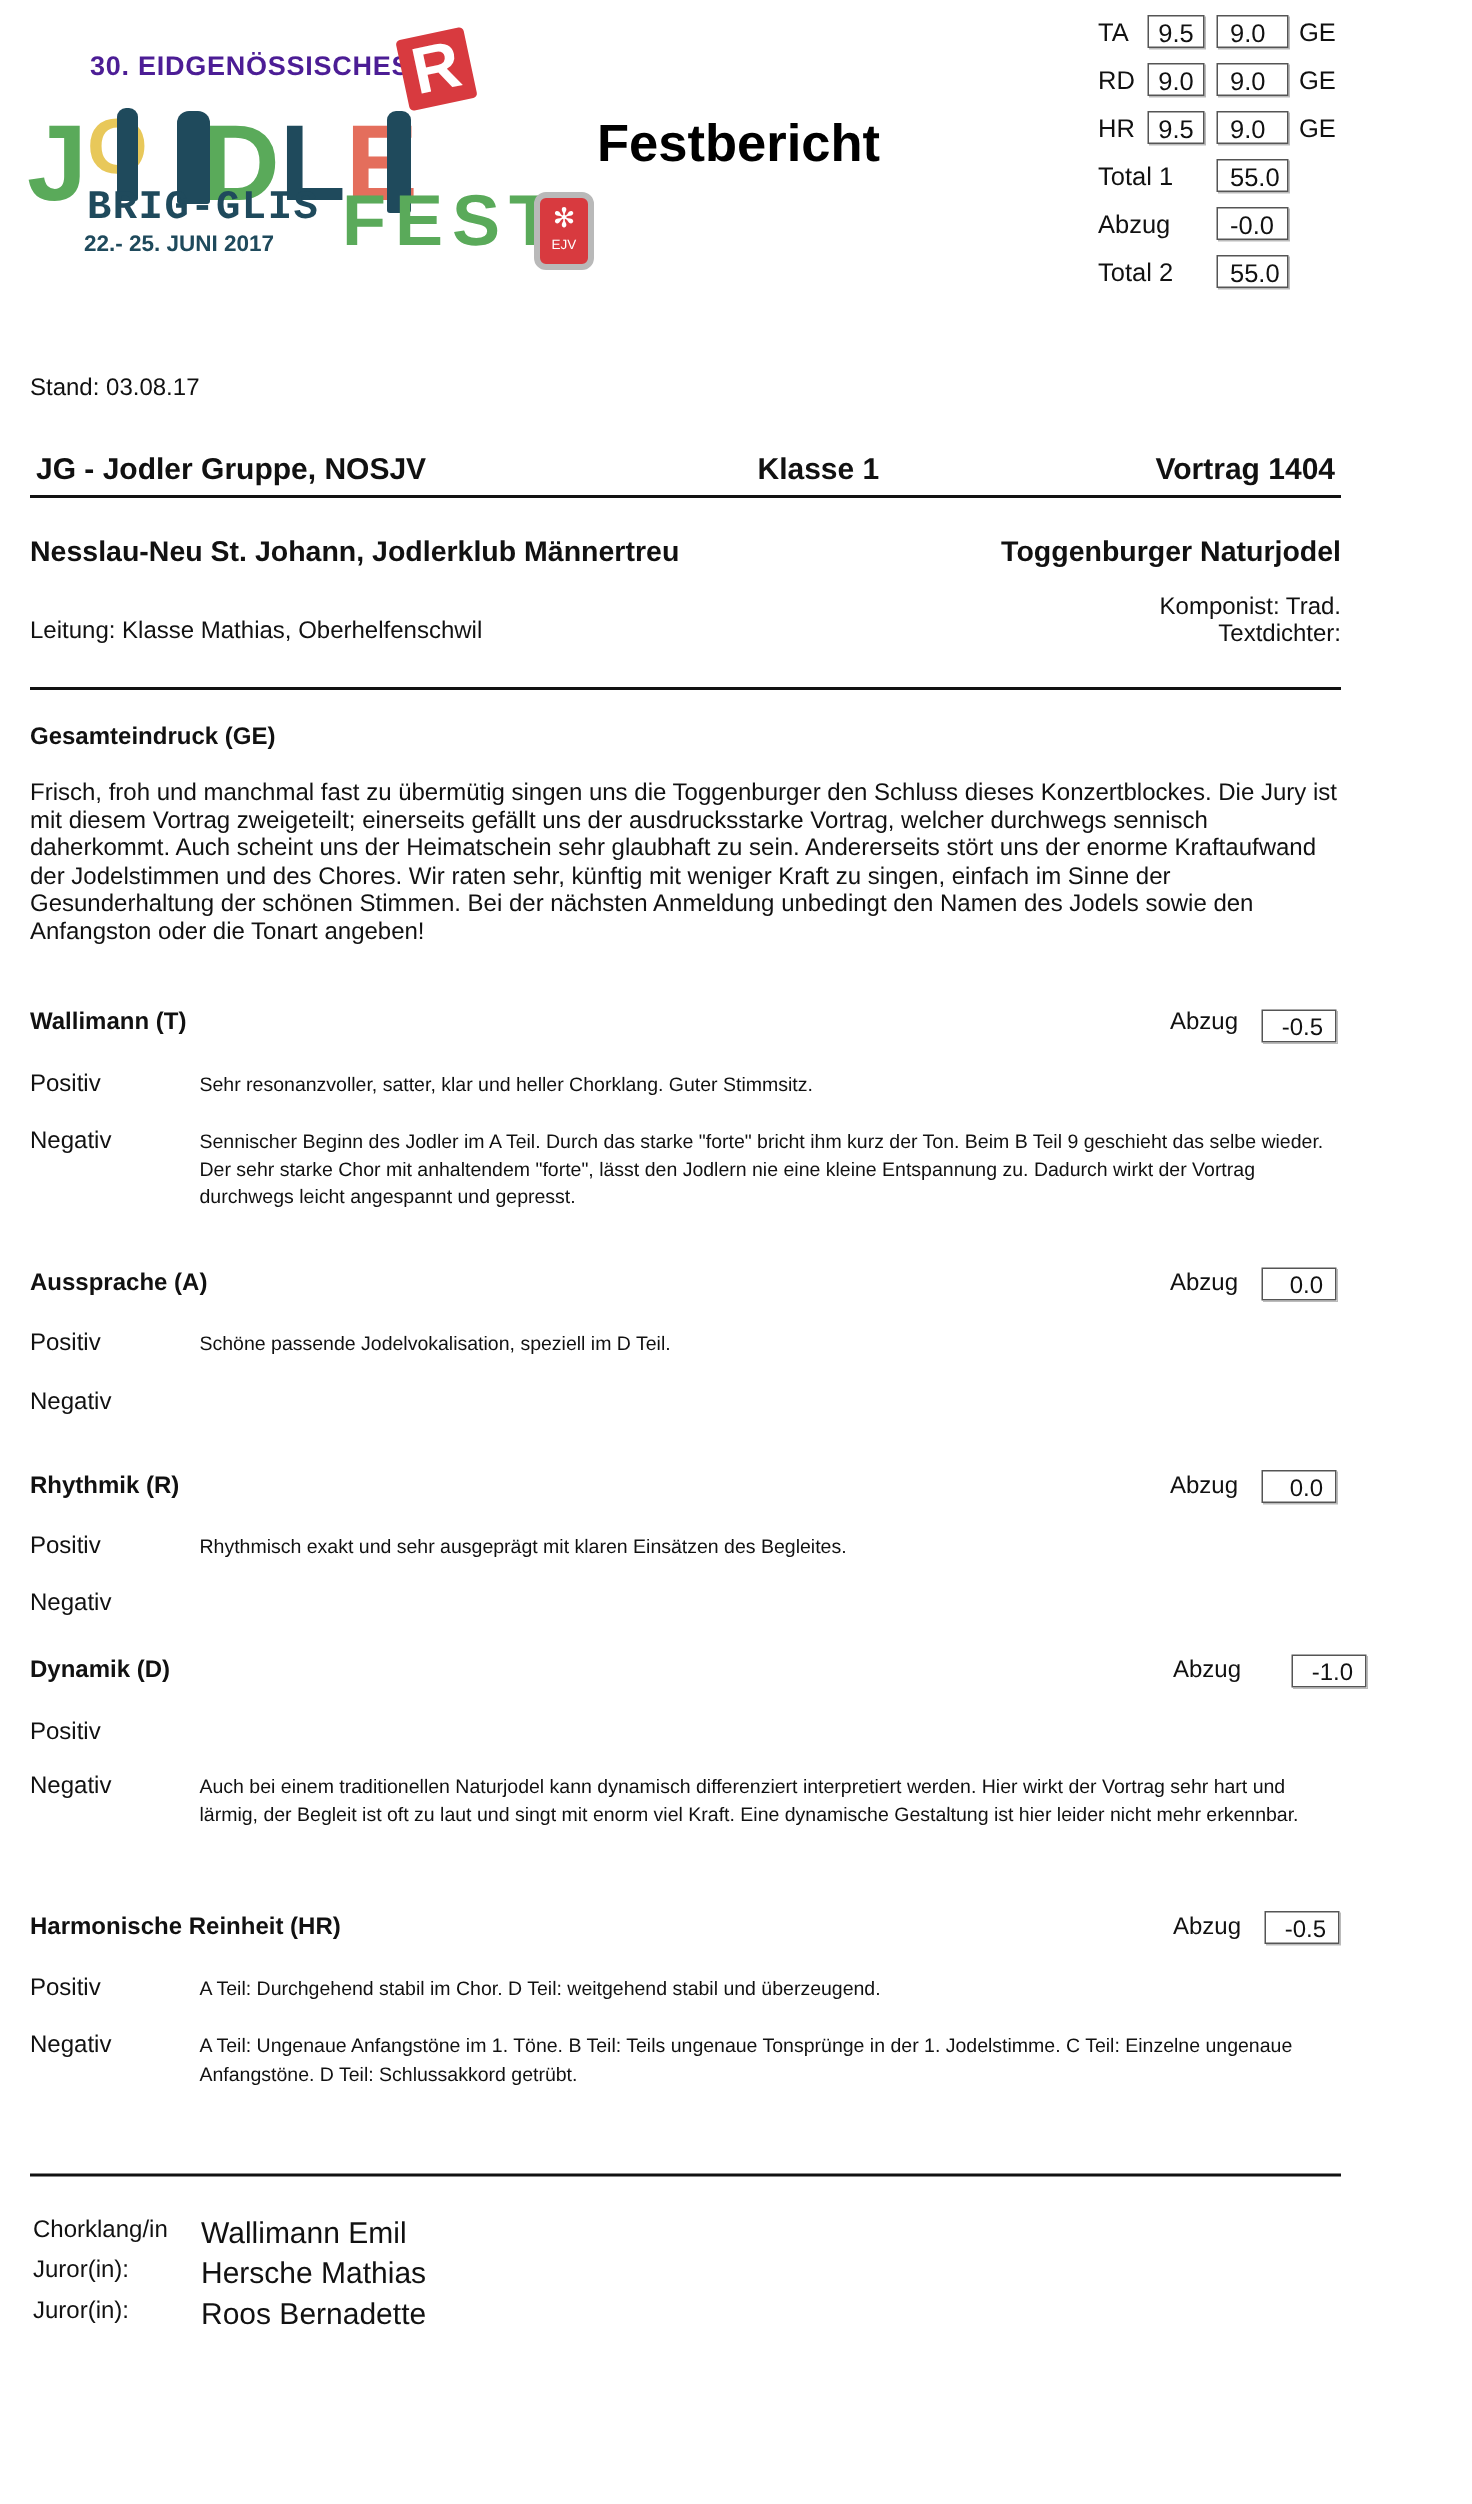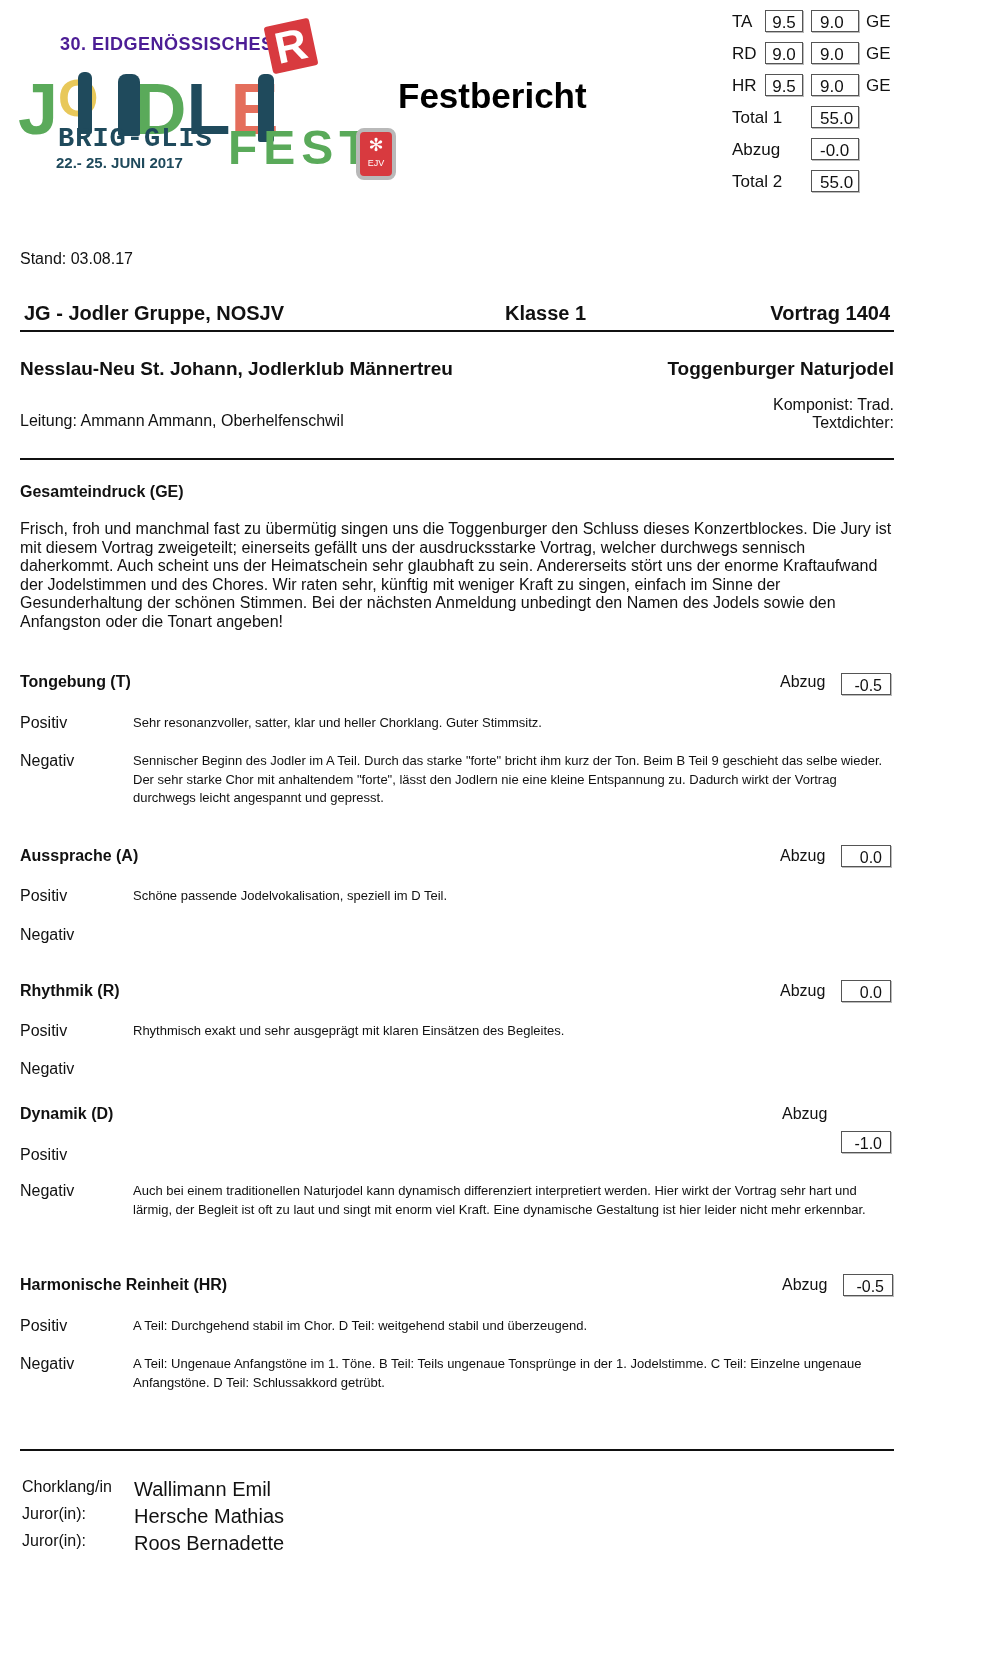--- a/index.html
+++ b/index.html
@@ -115,33 +115,33 @@
 <div class="abs stand">Stand: 03.08.17</div>
 
 <div class="abs hdr-row">
   <span class="hdr-left">JG - Jodler Gruppe, NOSJV</span>
   <span class="hdr-center">Klasse 1</span>
   <span class="hdr-right">Vortrag 1404</span>
 </div>
 
 <div class="abs club">Nesslau-Neu St. Johann, Jodlerklub Männertreu</div>
 <div class="abs song">Toggenburger Naturjodel</div>
-<div class="abs leitung">Leitung: Ammann Ammann, Oberhelfenschwil</div>
+<div class="abs leitung">Leitung: Klasse Mathias, Oberhelfenschwil</div>
 <div class="abs komp">
   <div>Komponist: Trad.</div>
   <div>Textdichter:</div>
 </div>
 
 <div class="abs rule" style="top:458px;"></div>
 
 <div class="sec-title" style="top:483px;">Gesamteindruck (GE)</div>
 <div class="para" style="top:520px;">Frisch, froh und manchmal fast zu übermütig singen uns die Toggenburger den Schluss dieses Konzertblockes. Die Jury ist mit diesem Vortrag zweigeteilt; einerseits gefällt uns der ausdrucksstarke Vortrag, welcher durchwegs sennisch daherkommt. Auch scheint uns der Heimatschein sehr glaubhaft zu sein. Andererseits stört uns der enorme Kraftaufwand der Jodelstimmen und des Chores. Wir raten sehr, künftig mit weniger Kraft zu singen, einfach im Sinne der Gesunderhaltung der schönen Stimmen. Bei der nächsten Anmeldung unbedingt den Namen des Jodels sowie den Anfangston oder die Tonart angeben!</div>
 
 <div>
-  <div class="sec-title" style="top:673px;">Tongebung (T)</div>
+  <div class="sec-title" style="top:673px;">Wallimann (T)</div>
   <div class="abzug-lbl" style="left:780px;top:673px;">Abzug</div>
   <div class="abzug-box" style="left:841px;top:673px;">-0.5</div>
   <div class="pn-lbl" style="top:714px;">Positiv</div>
   <div class="pn-txt" style="top:714px;">Sehr resonanzvoller, satter, klar und heller Chorklang. Guter Stimmsitz.</div>
   <div class="pn-lbl" style="top:752px;">Negativ</div>
   <div class="pn-txt" style="top:752px;">Sennischer Beginn des Jodler im A Teil. Durch das starke "forte" bricht ihm kurz der Ton. Beim B Teil 9 geschieht das selbe wieder. Der sehr starke Chor mit anhaltendem "forte", lässt den Jodlern nie eine kleine Entspannung zu. Dadurch wirkt der Vortrag durchwegs leicht angespannt und gepresst.</div>
 </div>
 
 <div>
   <div class="sec-title" style="top:847px;">Aussprache (A)</div>
@@ -159,21 +159,21 @@
   <div class="abzug-box" style="left:841px;top:980px;">0.0</div>
   <div class="pn-lbl" style="top:1022px;">Positiv</div>
   <div class="pn-txt" style="top:1022px;">Rhythmisch exakt und sehr ausgeprägt mit klaren Einsätzen des Begleites.</div>
   <div class="pn-lbl" style="top:1060px;">Negativ</div>
   <div class="pn-txt" style="top:1060px;"></div>
 </div>
 
 <div>
   <div class="sec-title" style="top:1105px;">Dynamik (D)</div>
   <div class="abzug-lbl" style="left:782px;top:1105px;">Abzug</div>
-  <div class="abzug-box" style="left:841px;top:1103px;margin-top:28px;">-1.0</div>
+  <div class="abzug-box" style="left:861px;top:1103px;">-1.0</div>
   <div class="pn-lbl" style="top:1146px;">Positiv</div>
   <div class="pn-txt" style="top:1146px;"></div>
   <div class="pn-lbl" style="top:1182px;">Negativ</div>
   <div class="pn-txt" style="top:1182px;">Auch bei einem traditionellen Naturjodel kann dynamisch differenziert interpretiert werden. Hier wirkt der Vortrag sehr hart und lärmig, der Begleit ist oft zu laut und singt mit enorm viel Kraft. Eine dynamische Gestaltung ist hier leider nicht mehr erkennbar.</div>
 </div>
 
 <div>
   <div class="sec-title" style="top:1276px;">Harmonische Reinheit (HR)</div>
   <div class="abzug-lbl" style="left:782px;top:1276px;">Abzug</div>
   <div class="abzug-box" style="left:843px;top:1274px;">-0.5</div>

